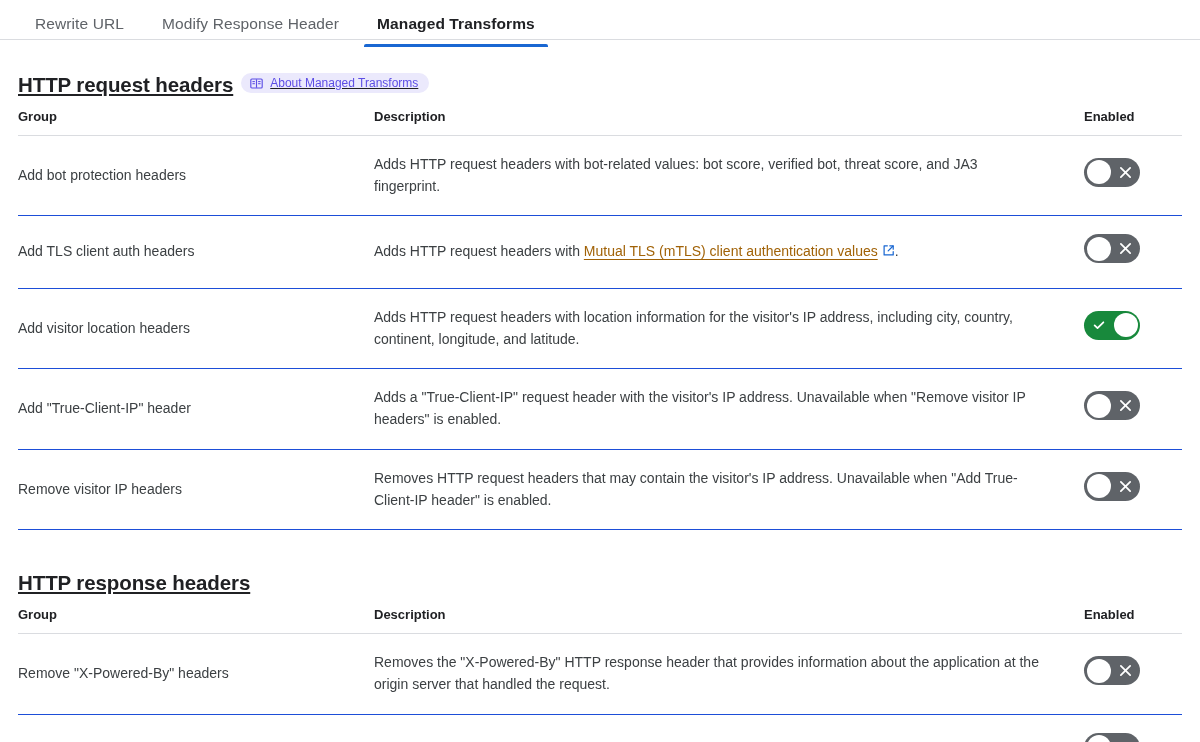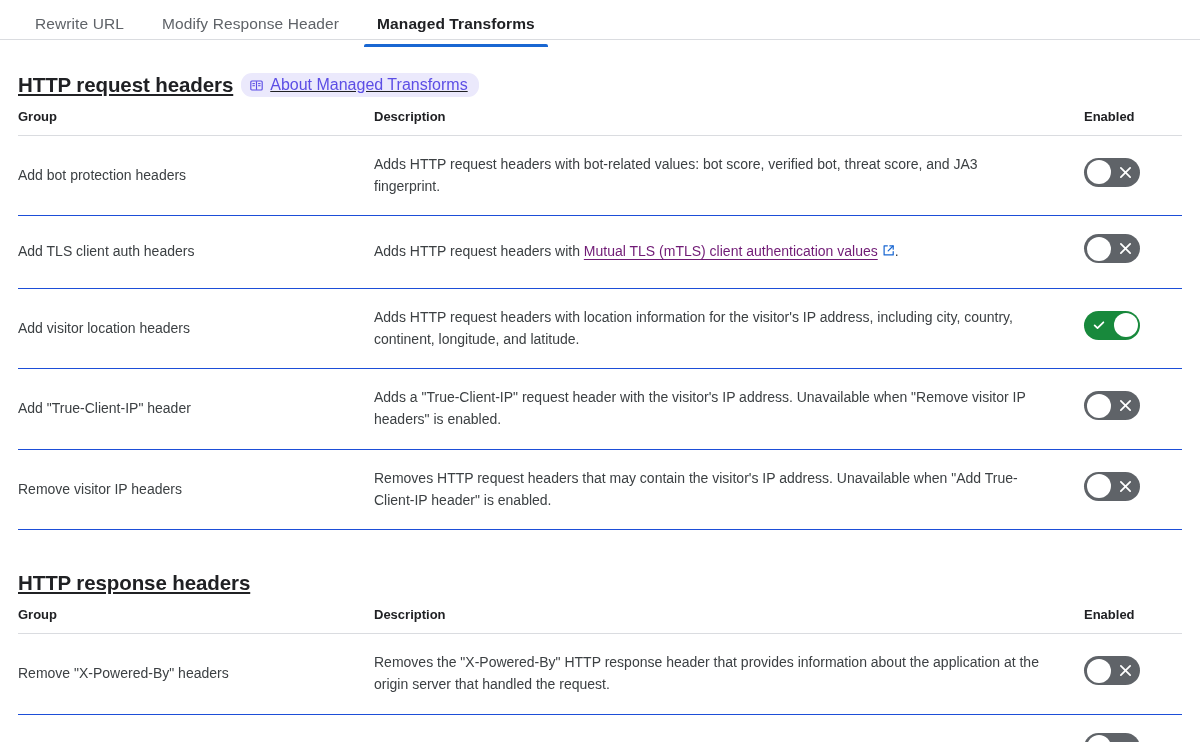--- a/index.html
+++ b/index.html
@@ -75,21 +75,21 @@
   }
 
   .doc-badge {
     display: inline-flex;
     align-items: center;
     gap: 7px;
     background: #ebe9fc;
     color: #5c4ee5;
     border-radius: 11px;
     padding: 3px 11px 3px 9px;
-    font-size: 16px;
+    font-size: 12px;
     cursor: pointer;
     white-space: nowrap;
   }
   .doc-badge .bk { display: flex; align-items: center; }
 
   
   .tbl { width: 100%; border-collapse: collapse; table-layout: fixed; }
   .tbl col.c-group { width: 356px; }
   .tbl col.c-desc  { width: 710px; }
   .tbl col.c-en    { width: 98px; }
@@ -110,21 +110,21 @@
     line-height: 1.55;
     padding: 18px 0;
     border-bottom: 1px solid #1d4ed8;
     vertical-align: middle;
   }
   .tbl tbody td.group { padding-right: 18px; }
   .tbl tbody td.desc  { padding-right: 40px; }
   .tbl tbody td.en    { text-align: left; }
 
   .desc a {
-    color: #701a75;
+    color: #a16207;
     text-decoration: underline;
     text-underline-offset: 2.5px;
   }
   .ext-ico {
     display: inline-block;
     vertical-align: -1px;
     margin-left: 4px;
   }
 
   

